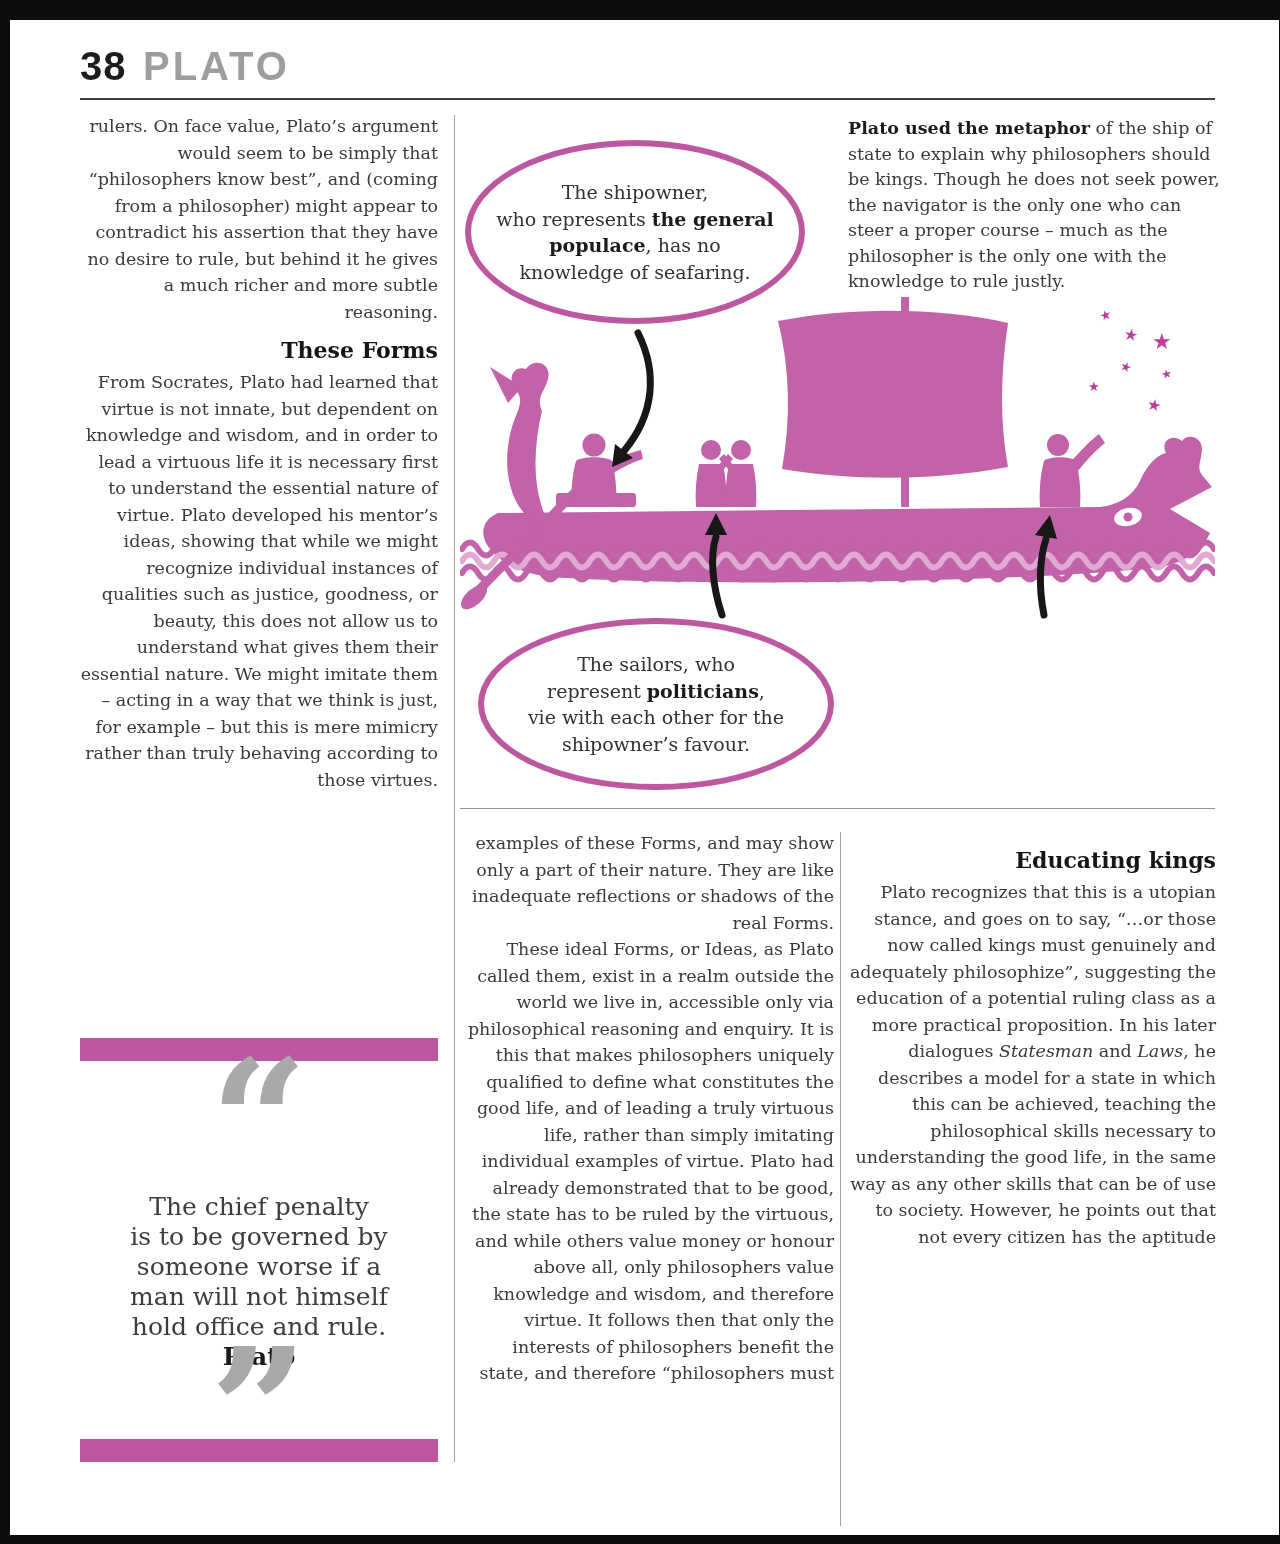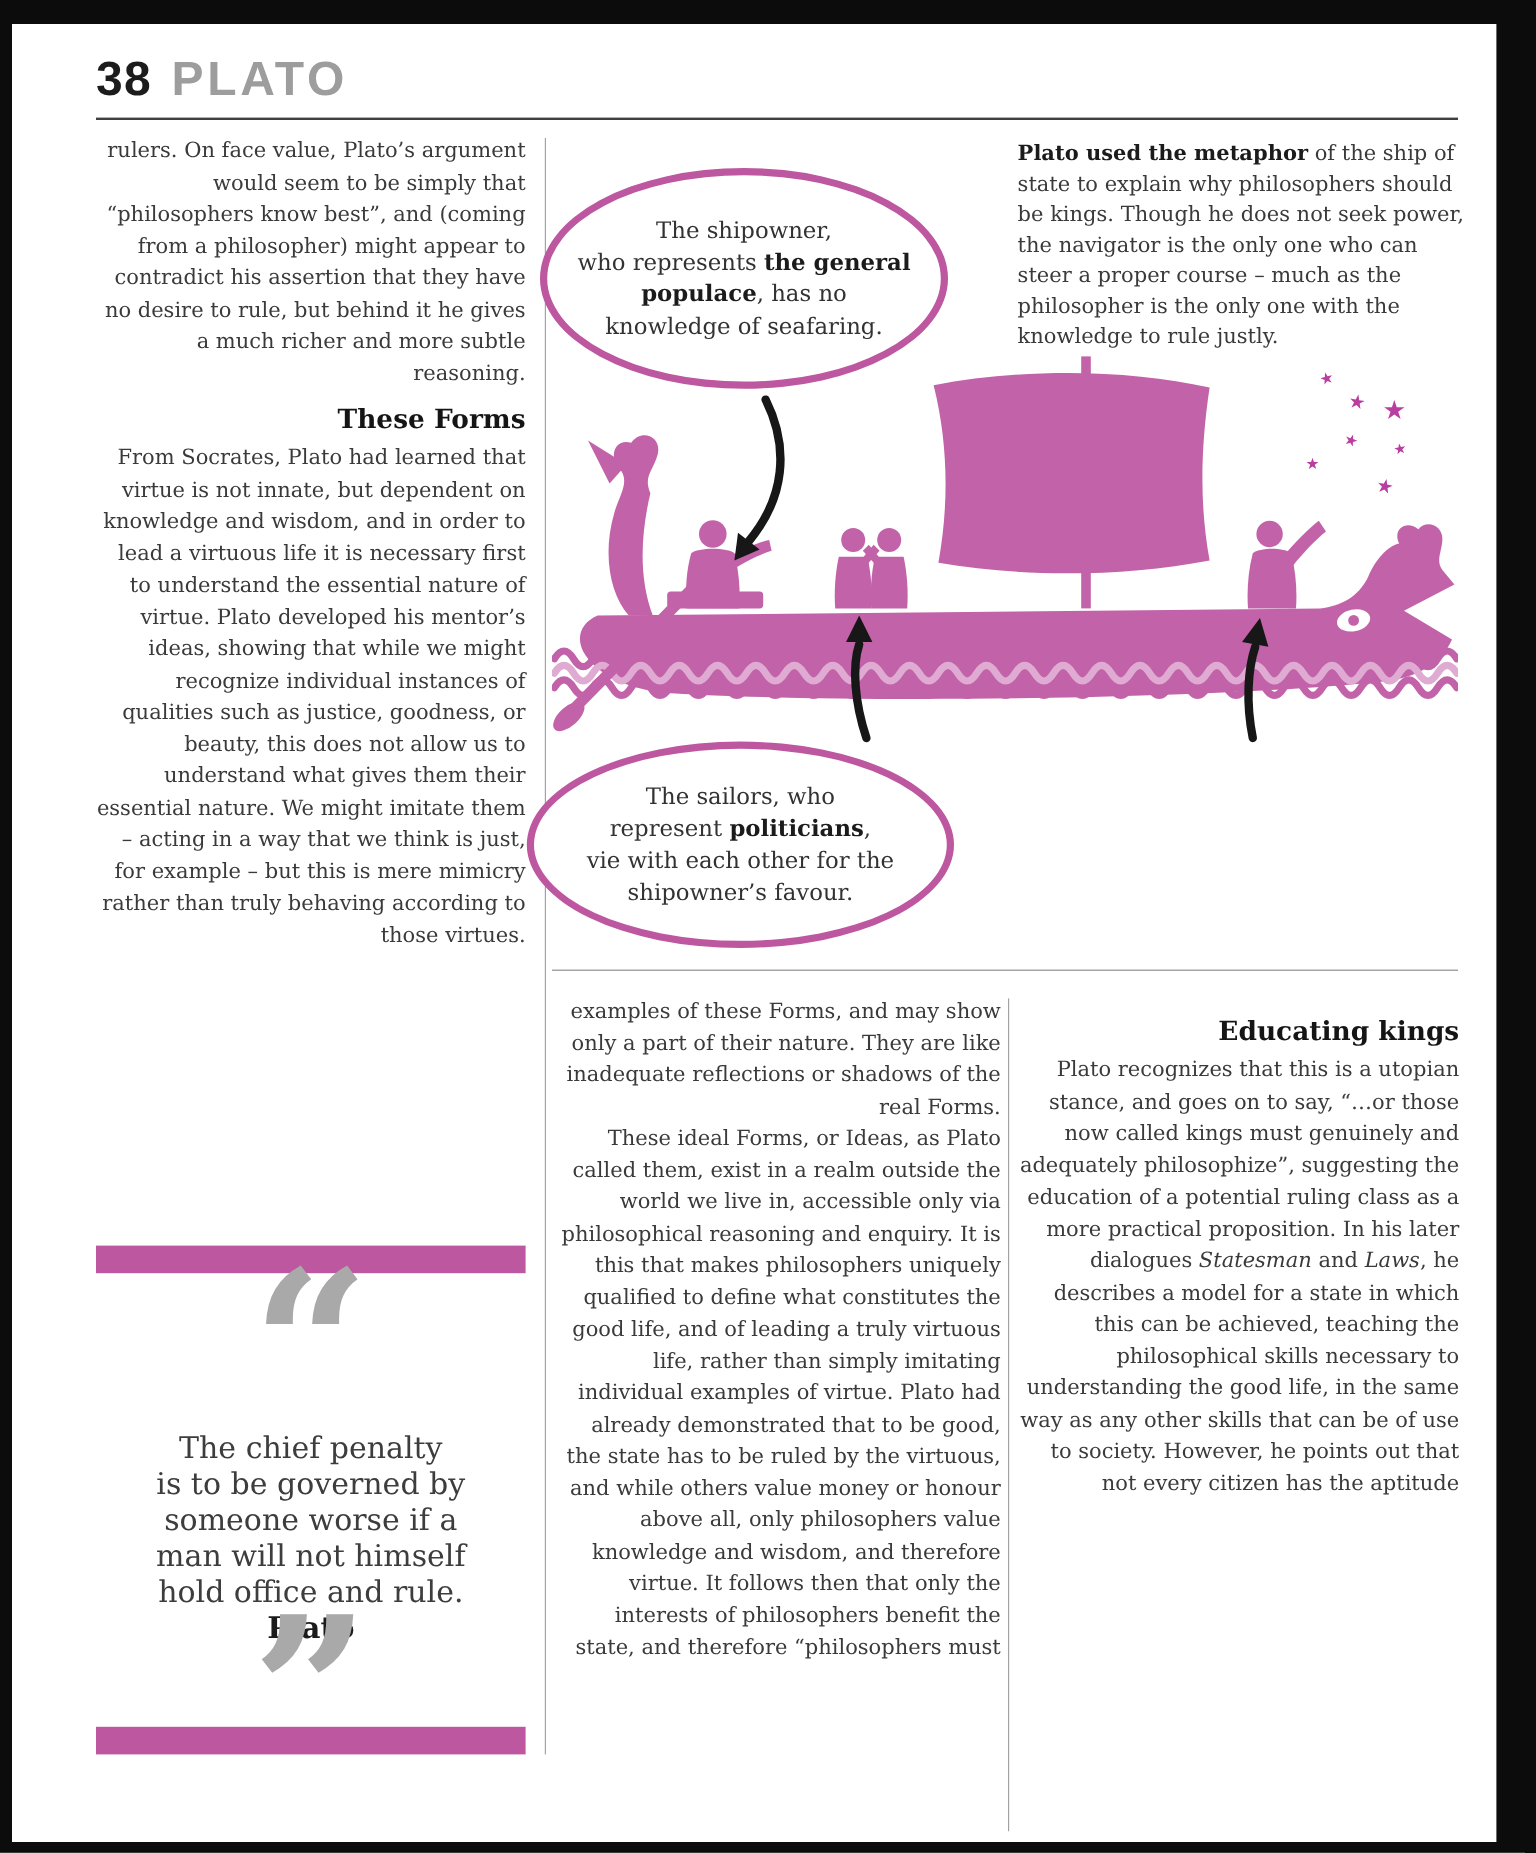--- a/index.html
+++ b/index.html
@@ -2,21 +2,21 @@
 <html style="--accent: #bd57a0; --ship: #c263a9; --waveLight: #dfabd2; --star: #ba3e9f; --ink: #3a3a3a; --gray: #9d9d9d; --quoteGray: #a9a9a9;"><head>
 <meta charset="utf-8">
 <style>
   html,body{margin:0;padding:0;}
   body{
     width:1280px;height:1544px;position:relative;background:#0c0c0c;
     font-family:"DejaVu Serif", serif;
   }
   .page{
     position:absolute;left:10px;top:20px;width:1237px;height:1515px;
-    background:#ffffff;overflow:hidden;
+    background:#ffffff;overflow:hidden;padding-left:32px;
   }
   
   .pg-num{
     position:absolute;left:70px;top:24px;
     font-family:"Liberation Sans",sans-serif;font-weight:700;
     font-size:40px;letter-spacing:1px;color:#1c1c1c;
   }
   .pg-title{
     position:absolute;left:133px;top:24px;
     font-family:"Liberation Sans",sans-serif;font-weight:700;
@@ -63,22 +63,22 @@
   .quote-attr{font-weight:700;color:#1b1b1b;}
   
   .illo{position:absolute;left:450px;top:95px;width:755px;height:693px;}
   .bubble{
     position:absolute;border:6px solid var(--accent);border-radius:50%;
     box-sizing:border-box;display:flex;align-items:center;justify-content:center;
     text-align:center;color:#323232;font-size:19px;line-height:26.5px;
     padding:0 24px;background:#fff;
   }
   .bubble span{white-space:pre-line;}
-  .b-shipowner{left:440px;top:120px;width:340px;height:184px;}
-  .b-sailors{left:429px;top:598px;width:356px;height:172px;align-items:center;}
+  .b-shipowner{left:455px;top:120px;width:340px;height:184px;}
+  .b-sailors{left:468px;top:598px;width:356px;height:172px;align-items:center;}
   .b-navigator{left:838px;top:600px;width:348px;height:162px;}
   .f-ship{fill:var(--ship);}
   .s-ship{stroke:var(--ship);}
   .f-star{fill:var(--star);}
   .arrow{stroke:#171717;stroke-width:7;fill:none;stroke-linecap:round;}
   .ahead{fill:#171717;}
 </style>
 </head>
 <body>
 

